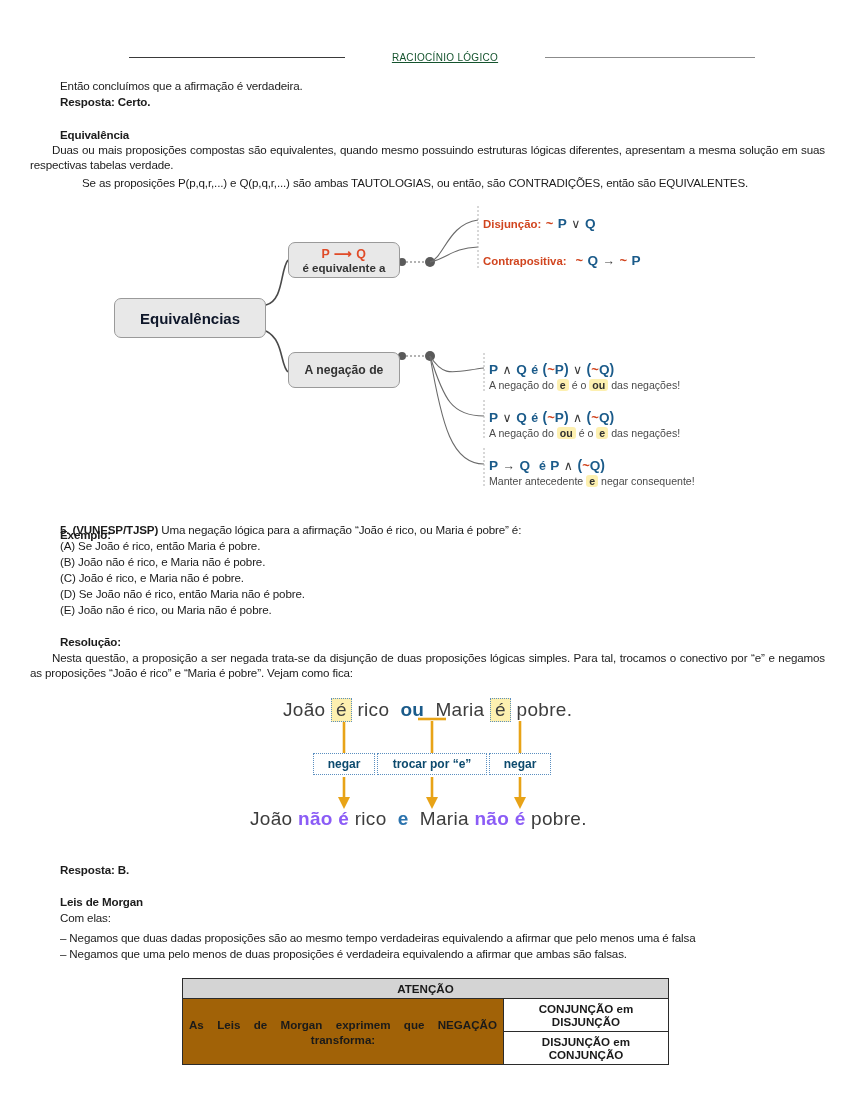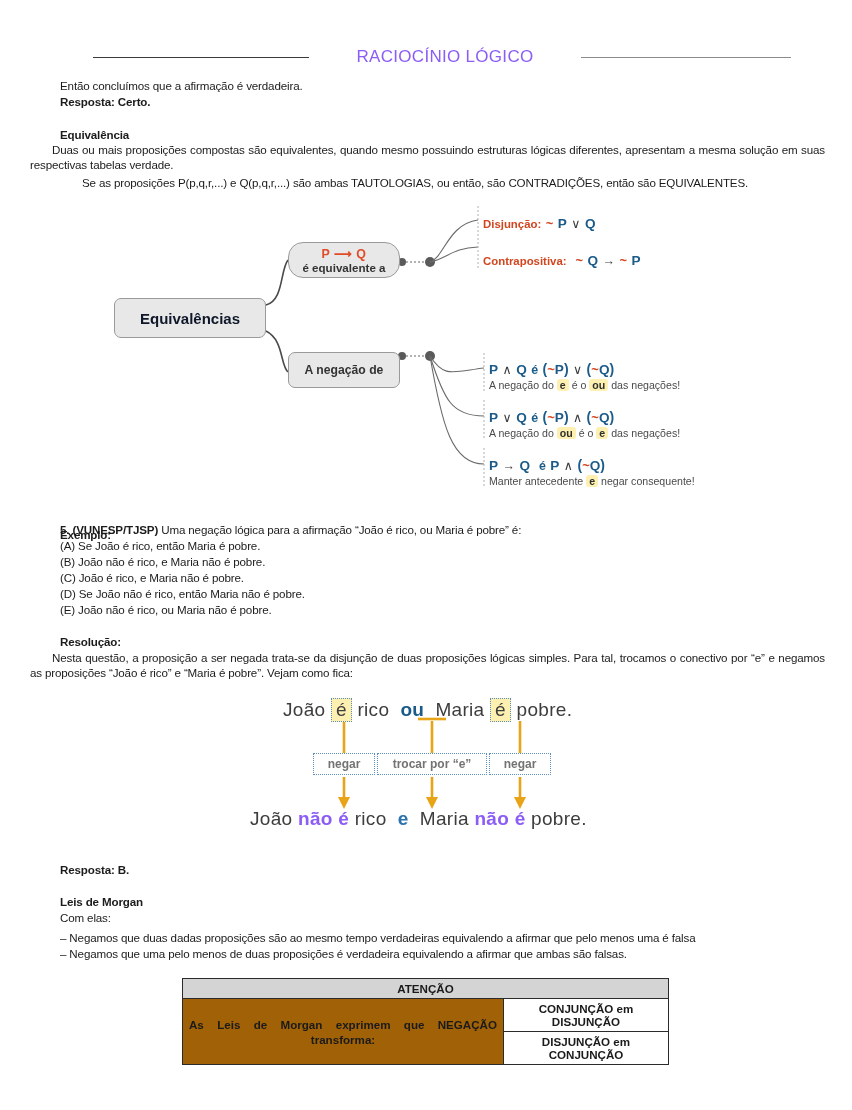--- a/index.html
+++ b/index.html
@@ -27,24 +27,25 @@
     justify-content: center;
   }
   .hdr-rule {
     height: 0;
     border-top: 1px solid #3a3a3a;
     flex: 0 0 auto;
   }
   .hdr-rule.left  { width: 216px; margin-right: 47px; margin-left: 32px; }
   .hdr-rule.right { width: 210px; margin-left: 47px;  border-top-color: #8b8b8b; }
   .hdr-title {
-    font-size: 17px;
+    font-size: 10px;
     letter-spacing: 0.3px;
-    color: #8b5cf6;
+    color: #14532d;
     white-space: nowrap;
+    text-decoration: underline;
   }
 
   
   .tx {
     position: absolute;
     font-size: 11.6px;
     line-height: 15.4px;
     color: #1b1b1b;
     letter-spacing: -0.15px;
   }
@@ -76,21 +77,20 @@
     width: 152px; height: 40px;
     font-size: 15px;
     color: #0f172a;
   }
   #node-impl {
     left: 288px; top: 42px;
     width: 112px; height: 36px;
     font-size: 11.4px;
     line-height: 13px;
     padding-top: 1px;
-    border-radius: 15px;
   }
   #node-impl .ln1 { color: #e04b28; font-size: 12.4px; letter-spacing: 0.5px; }
   #node-impl .ln2 { color: #333; font-size: 11.6px; }
   #node-neg {
     left: 288px; top: 152px;
     width: 112px; height: 36px;
     font-size: 12.2px;
   }
   .leaf {
     position: absolute;
@@ -169,21 +169,21 @@
     font-weight: bold;
   }
   .sd-e {
     color: #2a72ad;
     font-weight: bold;
   }
   .sd-neg { font-weight: bold; color: #8b5cf6; }
   .sd-label {
     position: absolute;
     border: 1px dotted #5b8fc0;
-    color: #737373;
+    color: #0c4a6e;
     font-weight: bold;
     font-size: 12px;
     text-align: center;
     box-sizing: border-box;
     display: flex;
     align-items: center;
     justify-content: center;
     background: #ffffff;
   }
   #lbl-1 { left: 313px; top: 753px; width: 62px; height: 22px; }

